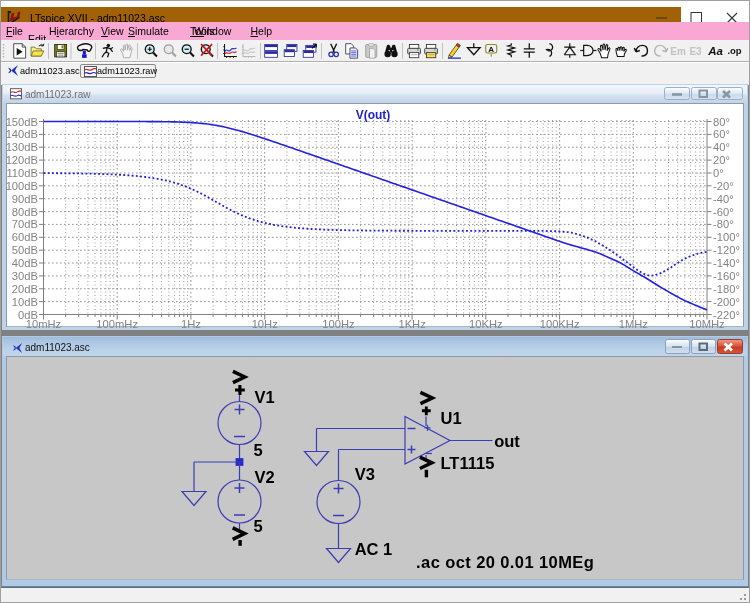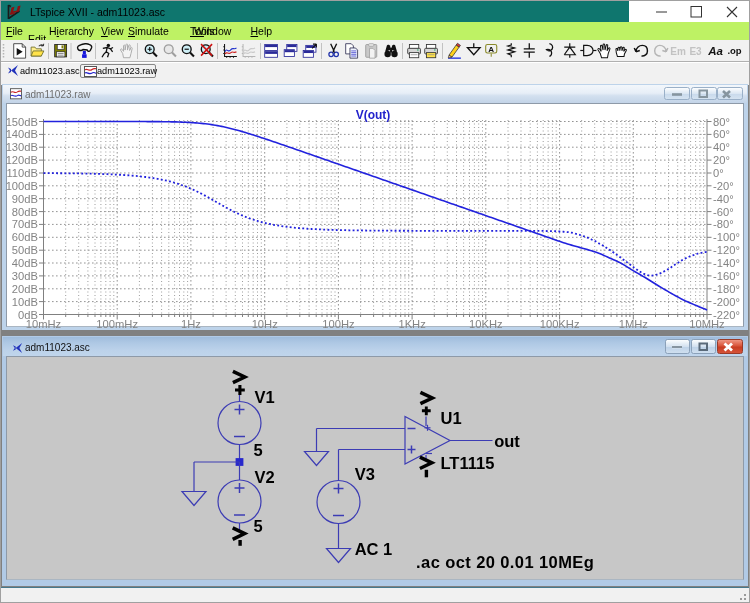--- a/index.html
+++ b/index.html
@@ -1,37 +1,37 @@
 <!DOCTYPE html>
 <html><head><meta charset="utf-8"><style>
 * { margin:0; padding:0; box-sizing:border-box; }
 body { width:750px; height:603px; position:relative; overflow:hidden;
   font-family:"Liberation Sans", sans-serif; background:#fff; }
 .abs { position:absolute; }
 </style></head><body>
 
 <div class="abs" style="left:0;top:0;width:750px;height:603px;border:1px solid #a0a0a0;z-index:90;pointer-events:none"></div>
 
-<div class="abs" style="left:1px;top:1px;width:628px;height:22px;background:#0f766e">
+<div class="abs" style="left:1px;top:7px;width:680px;height:22px;background:#a16207">
   <svg class="abs" style="left:5px;top:2px" width="18" height="17" viewBox="0 0 18 17">
     <path d="M2.5,2 L2.5,16" stroke="#1a1a1a" stroke-width="1.7"></path>
     <path d="M2.5,15.5 L13.5,8" stroke="#1a1a1a" stroke-width="1.6"></path>
     <path d="M2.5,1.5 L5.5,2.8 L4,4.8 Z" fill="#1a1a1a"></path>
     <path d="M5.5,4.5 L8.5,3.8 L7.2,8.2 L10.8,7.4 L11.8,3.2 L14.6,2.6 L13.2,8.6 L4.2,10.6 Z" fill="#8b1212"></path>
     <path d="M4,10.3 L9,9.2 L8.6,11 L3.7,12 Z" fill="#8b1212"></path>
   </svg>
   <div class="abs" style="left:29px;top:5px;font-size:10.5px;color:#000">LTspice XVII - adm11023.asc</div>
   <svg class="abs" style="left:650px;top:0" width="90" height="22" viewBox="0 0 90 22">
     <line x1="5" y1="11" x2="16" y2="11" stroke="#333" stroke-width="1"></line>
     <rect x="40" y="5.5" width="10.5" height="10.5" fill="none" stroke="#333" stroke-width="1"></rect>
     <path d="M76,6 L86,16 M86,6 L76,16" stroke="#333" stroke-width="1.1" fill="none"></path>
   </svg>
 </div>
 
-<div class="abs" style="left:1px;top:22px;width:748px;height:18px;background:#bef264;font-size:10.5px;color:#000">
+<div class="abs" style="left:1px;top:22px;width:748px;height:18px;background:#f9a8d4;font-size:10.5px;color:#000">
   <span class="abs" style="left:5px;top:3px"><u>F</u>ile</span>
   <span class="abs" style="left:27px;top:11px"><u>E</u>dit</span>
   <span class="abs" style="left:48px;top:3px">H<u>i</u>erarchy</span>
   <span class="abs" style="left:100px;top:3px"><u>V</u>iew</span>
   <span class="abs" style="left:127px;top:3px"><u>S</u>imulate</span>
   <span class="abs" style="left:189px;top:3px"><u>T</u>ools</span>
   <span class="abs" style="left:193px;top:3px"><u>W</u>indow</span>
   <span class="abs" style="left:249.5px;top:3px"><u>H</u>elp</span>
 </div>
 

